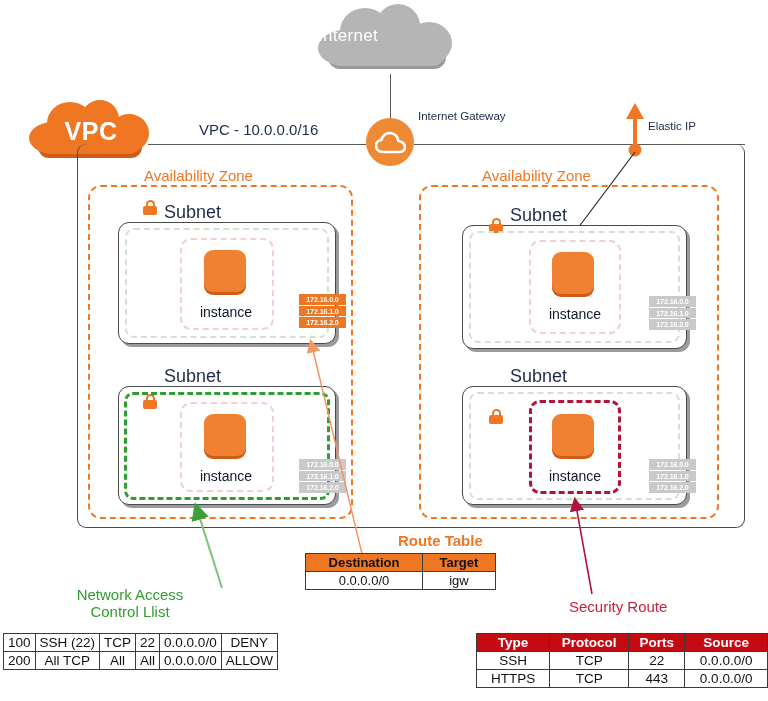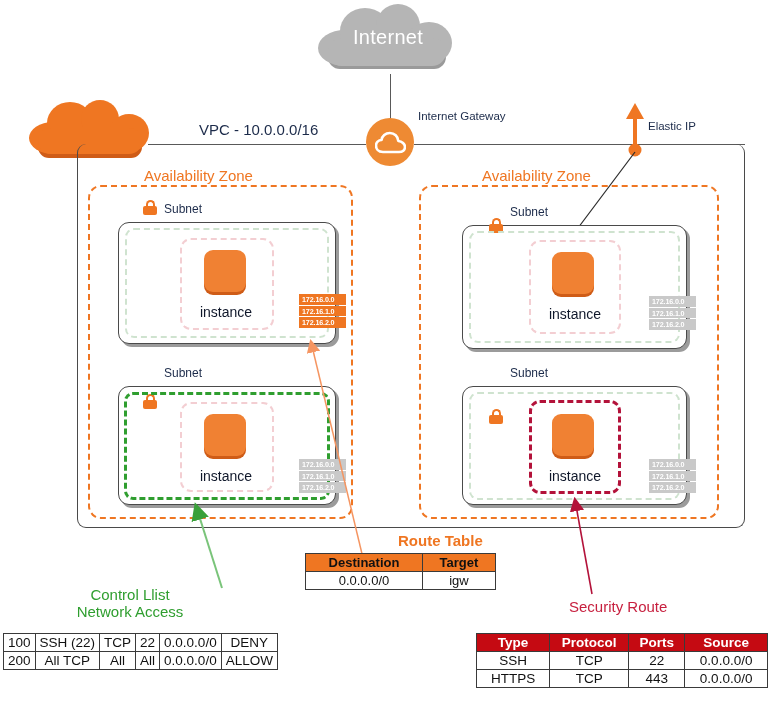--- a/index.html
+++ b/index.html
@@ -7,22 +7,22 @@
        font-family:"Liberation Sans","DejaVu Sans",sans-serif;}
   .abs{position:absolute;}
   .nosel{user-select:none;}
 
   
   .cloud-shape{position:absolute;inset:0;}
   .cloud-shape i{position:absolute;border-radius:50%;display:block;}
 
   
   #internet-cloud{left:318px;top:4px;width:140px;height:70px;}
-  #internet-cloud .lbl{position:absolute;width:100%;top:22px;text-align:center;
-     color:#fff;font-size:20px;letter-spacing:.3px;z-index:5;}
+  #internet-cloud .lbl{position:absolute;width:100%;top:22px;text-align:left;
+     color:#fff;font-size:17px;letter-spacing:.3px;z-index:5;}
   #internet-cloud .sh{position:absolute;left:10px;top:52px;width:118px;height:13px;
      background:#9a9a9a;border-radius:0 0 12px 12px;}
 
   
   #vpc-cloud{left:29px;top:100px;width:124px;height:62px;}
   #vpc-cloud .lbl{position:absolute;width:100%;top:17px;text-align:center;
      color:#fff;font-size:25px;font-weight:bold;letter-spacing:.5px;z-index:5;}
   #vpc-cloud .sh{position:absolute;left:9px;top:46px;width:104px;height:12px;
      background:#cf5c17;border-radius:0 0 11px 11px;}
 
@@ -43,21 +43,21 @@
   
   .az-box{border:2.6px dashed #ef7622;border-radius:13px;box-sizing:border-box;}
   #az-left{left:88px;top:185px;width:265px;height:334px;}
   #az-right{left:419px;top:185px;width:300px;height:334px;}
   .az-label{color:#ef7622;font-size:15px;}
 
   
   .subnet-box{border:1.3px solid #4a4a4a;border-radius:11px;box-sizing:border-box;
      background:#fff;}
   .subnet-shadow{background:#9b9b9b;border-radius:11px;}
-  .subnet-label{color:#1c2b4a;font-size:12px;}
+  .subnet-label{color:#1c2b4a;font-size:18px;}
   .lock{position:relative;width:14px;height:15px;}
   .lock .body{position:absolute;left:0;bottom:0;width:14px;height:9px;
      background:#ef7622;border-radius:2px;}
   .lock .shackle{position:absolute;left:2.5px;top:0;width:9px;height:8px;
      border:2.6px solid #ef7622;border-bottom:none;border-radius:5px 5px 0 0;
      box-sizing:border-box;}
 
   
   .nacl-box{border-radius:9px;box-sizing:border-box;}
   .nacl-faint{border:2.2px dashed #cfe3cf;}
@@ -68,21 +68,21 @@
   .sg-faint{border:2.2px dashed #f3ced2;}
   .sg-strong{border:3px dashed #b3123a;}
 
   
   .inst-icon{width:42px;height:42px;background:#f08133;border-radius:9px;
      box-shadow:0 3px 0 0 #cf5c17;}
   .inst-label{font-size:14px;color:#0f172a;}
 
   
   .ipstack{display:flex;flex-direction:column;gap:1px;}
-  .ipchip{font-size:7.2px;color:#fff;padding:2px 3px 1.5px;
+  .ipchip{font-size:7.2px;color:#fff;text-align:center;padding:2px 3px 1.5px;
      letter-spacing:-.15px;line-height:1;font-weight:bold;white-space:nowrap;}
   .ipchip.on{background:#ef7622;}
   .ipchip.off{background:#c9c9c9;}
 
   
   #eip-wrap{left:624px;top:103px;width:22px;height:56px;}
   #eip-label{left:648px;top:120px;color:#1c2b4a;font-size:11.5px;}
 
   
   table{border-collapse:collapse;}
@@ -117,20 +117,21 @@
 
 <div class="abs nosel" id="vpc-cloud">
   <div class="sh"></div>
   <div class="cloud-shape">
     <i style="left:0;top:22px;width:48px;height:32px;background:#ef7622;"></i>
     <i style="left:18px;top:2px;width:46px;height:42px;background:#ef7622;"></i>
     <i style="left:52px;top:0px;width:38px;height:38px;background:#ef7622;"></i>
     <i style="left:80px;top:14px;width:40px;height:38px;background:#ef7622;"></i>
     <i style="left:9px;top:28px;width:104px;height:26px;background:#ef7622;border-radius:13px;"></i>
   </div>
+  <div class="lbl">VPC</div>
 </div>
 
 <div class="abs hline" style="left:148px;top:144px;width:218px;"></div>
 <div class="abs hline" style="left:414px;top:144px;width:331px;"></div>
 
 <div class="abs nosel" style="left:199px;top:121px;font-size:15px;color:#1c2b4a;">VPC - 10.0.0.0/16</div>
 
 <div class="abs" id="igw-icon">
   <svg width="31" height="23" viewBox="0 0 31 23">
     <path d="M8 21 C3 21 1 17.5 1 14.5 C1 11.5 3.5 9 6.5 9 C7 5 10.5 2 14.8 2
@@ -257,22 +258,22 @@
     <th style="width:64px;">Target</th>
   </tr>
   <tr>
     <td>0.0.0.0/0</td>
     <td>igw</td>
   </tr>
 </tbody>
   </table>
 
 <div class="abs nosel title-nacl" style="left:40px;top:586px;width:180px;">
+  <div>Network Access</div>
   <div>Control Llist</div>
-  <div>Network Access</div>
 </div>
 <table class="abs tbl nacl-t" style="left:3px;top:633px;">
   <tbody>
   <tr>
     <td>100</td>
     <td>SSH (22)</td>
     <td>TCP</td>
     <td>22</td>
     <td>0.0.0.0/0</td>
     <td>DENY</td>

